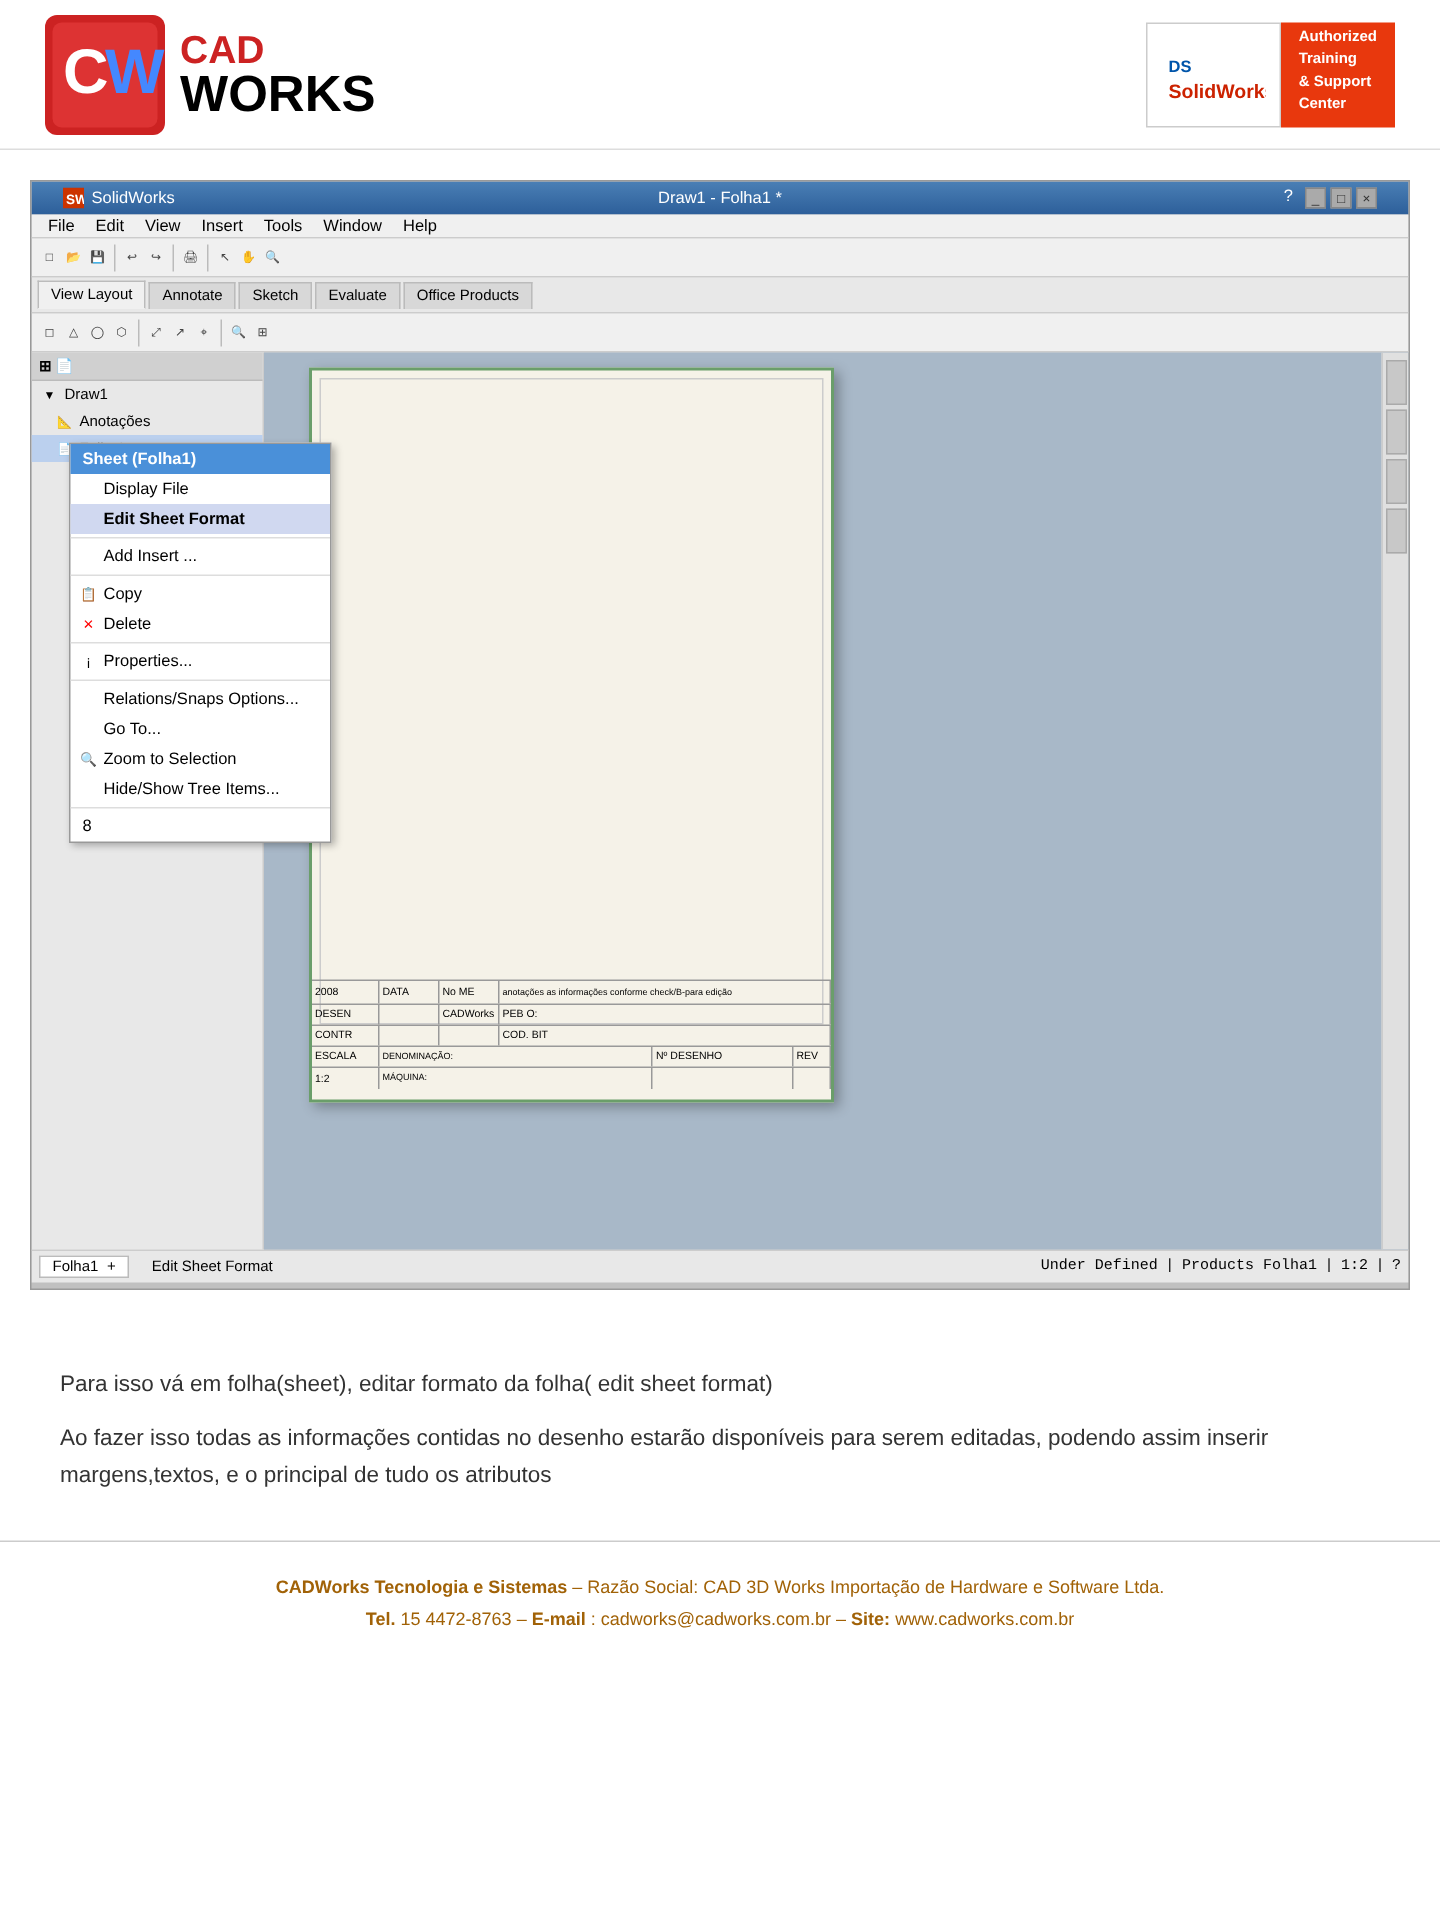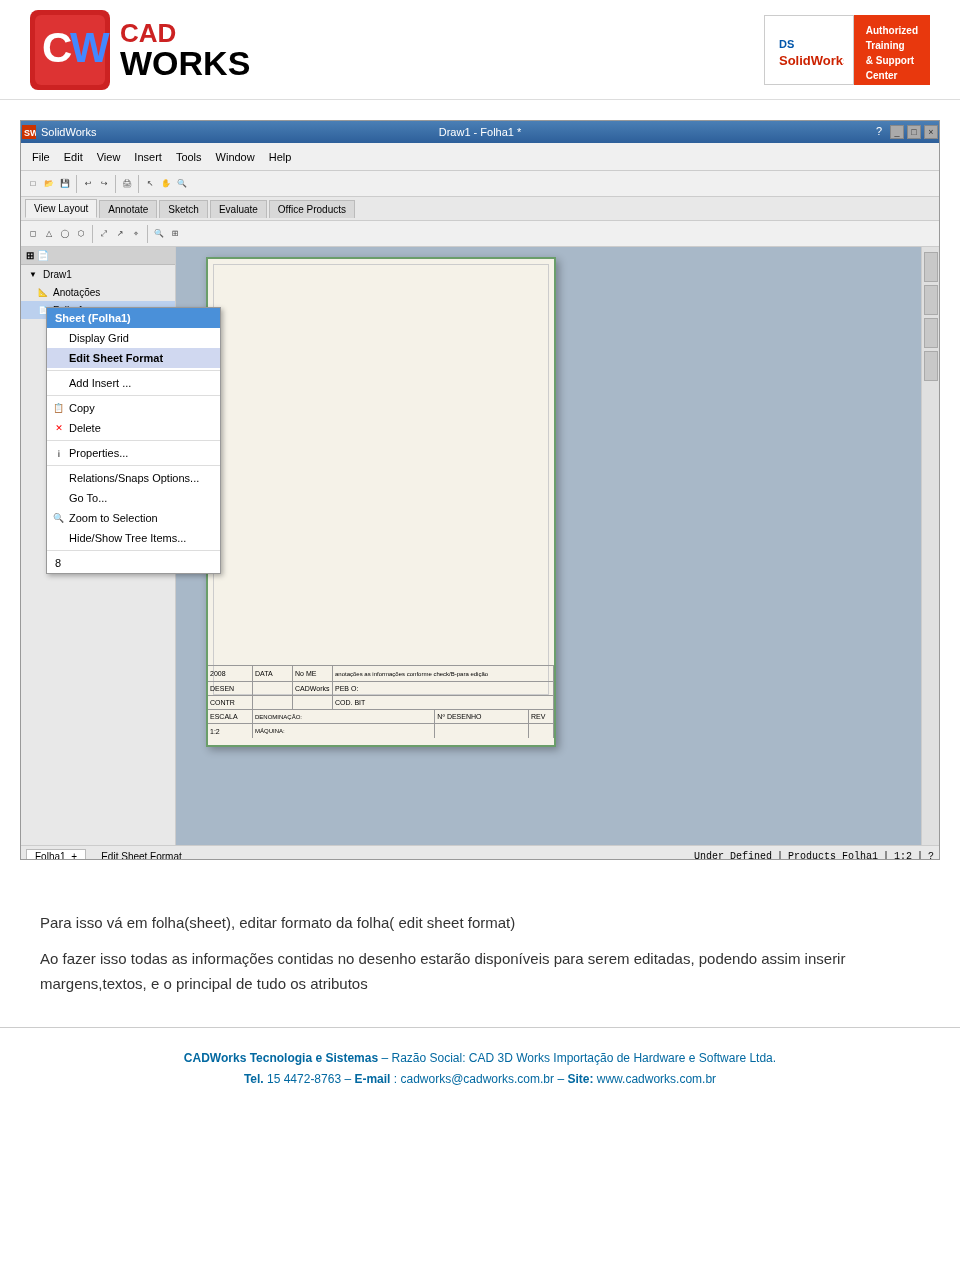--- a/index.html
+++ b/index.html
@@ -48,42 +48,42 @@
     }
     .sw-authorized {
       background: #e8380d;
       color: white;
       padding: 8px 12px;
       font-size: 10px;
       line-height: 1.5;
       height: 70px;
       display: flex;
       flex-direction: column;
-      justify-content: space-between;
+      justify-content: flex-end;
       font-weight: bold;
     }
 
     
     .screenshot-container {
       margin: 20px 20px;
       background: #c0c0c0;
       border: 1px solid #999;
       position: relative;
       height: 740px;
       overflow: hidden;
     }
 
     
     .sw-titlebar {
       background: linear-gradient(to bottom, #4a7fb5, #2d5f9a);
       height: 22px;
       display: flex;
       align-items: center;
       justify-content: space-between;
-      padding: 0 1px;
+      padding: 0 21px;
       color: white;
       font-size: 11px;
     }
     .sw-titlebar-left {
       display: flex;
       align-items: center;
       gap: 5px;
     }
     .sw-titlebar-right {
       display: flex;
@@ -97,21 +97,21 @@
       font-size: 9px;
       display: flex;
       align-items: center;
       justify-content: center;
       color: #333;
     }
 
     
     .sw-menubar {
       background: #f0f0f0;
-      height: 28px;
+      height: 16px;
       display: flex;
       align-items: center;
       padding: 0 5px;
       border-bottom: 1px solid #ccc;
       font-size: 11px;
       gap: 2px;
     }
     .sw-menu-item {
       padding: 2px 6px;
       cursor: pointer;
@@ -357,21 +357,21 @@
     .main-paragraph p {
       margin-bottom: 10px;
     }
 
     
     .footer {
       border-top: 1px solid #ccc;
       padding: 20px 40px;
       text-align: center;
       font-size: 12px;
-      color: #0369a1;
+      color: #a16207;
       line-height: 1.8;
     }
     .footer strong {
       font-weight: bold;
     }
 
     
     .sw-logo-svg {
       display: flex;
       flex-direction: column;
@@ -516,21 +516,21 @@
       <div class="tree-item" style="padding-left:15px;background:#bbd0ee">
         <span class="tree-icon">📄</span>
         <span style="font-size:10px">Folha1</span>
       </div>
 
       <div class="context-menu">
         <div class="ctx-header">
           <span>Sheet (Folha1)</span>
         </div>
         <div class="ctx-item">
-          Display Grid
+          Display File
         </div>
         <div class="ctx-item bold-item active-item">
           Edit Sheet Format
         </div>
         <div class="ctx-separator"></div>
         <div class="ctx-item">
           Add Insert ...
         </div>
         <div class="ctx-separator"></div>
         <div class="ctx-item">

